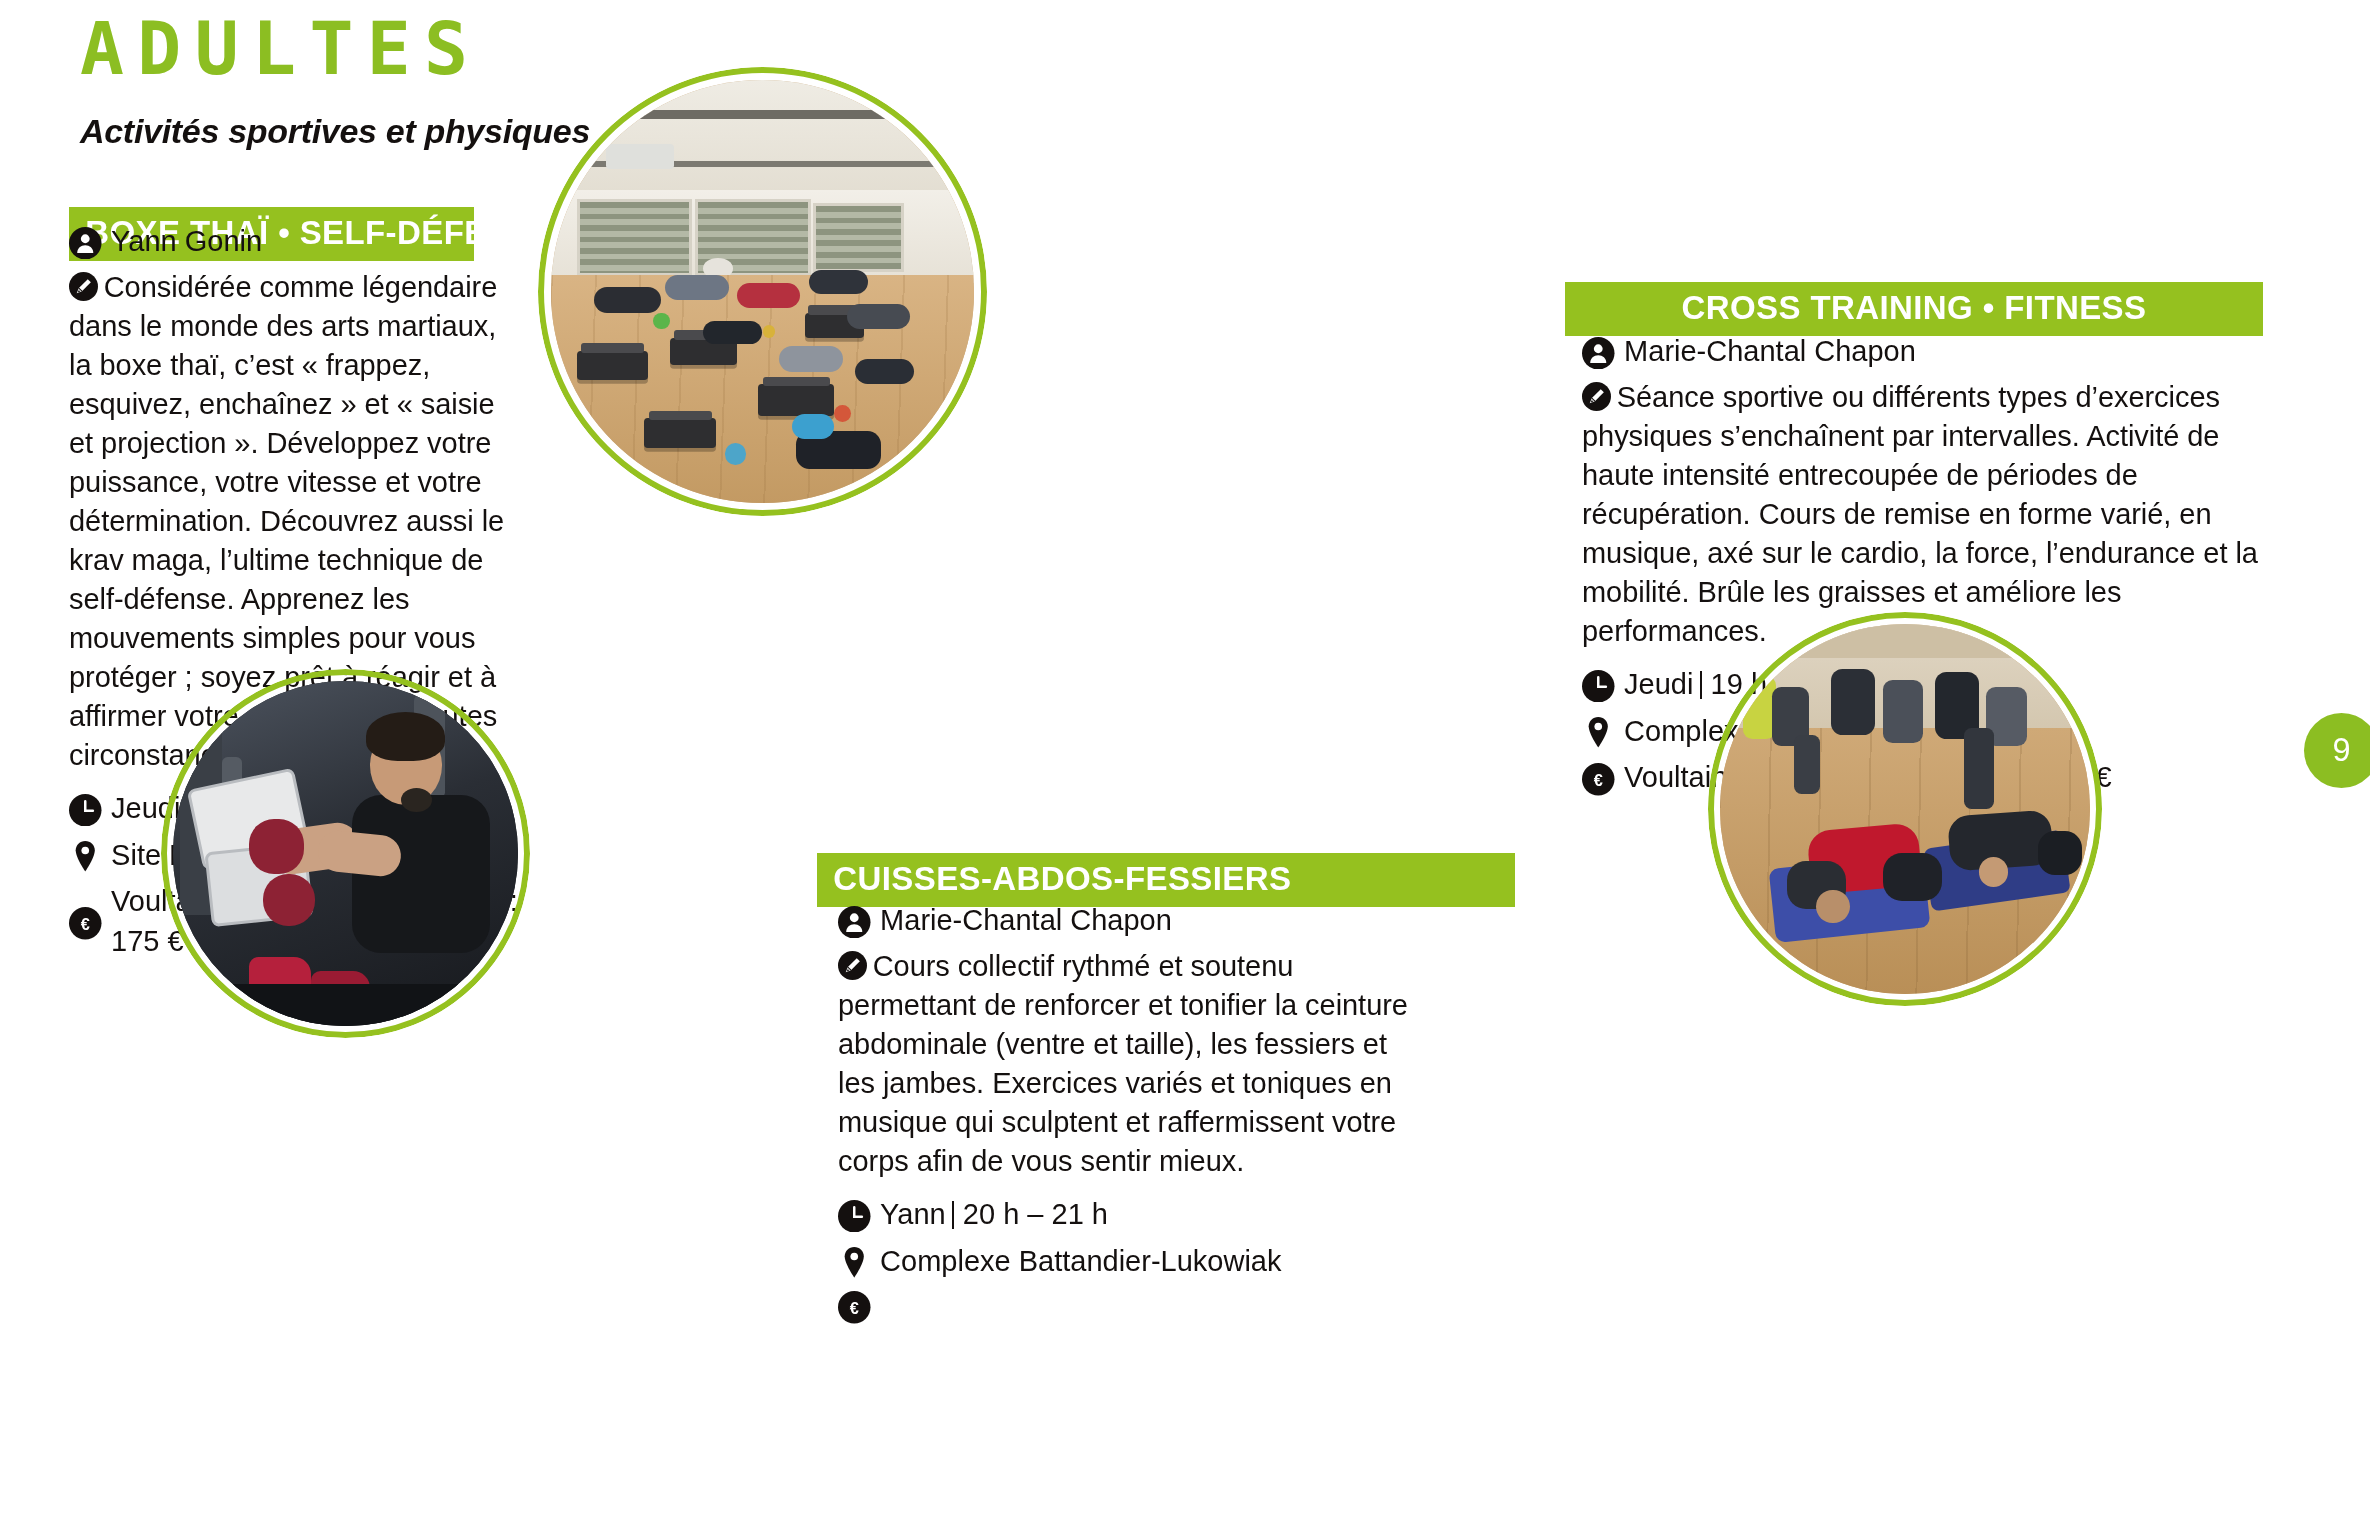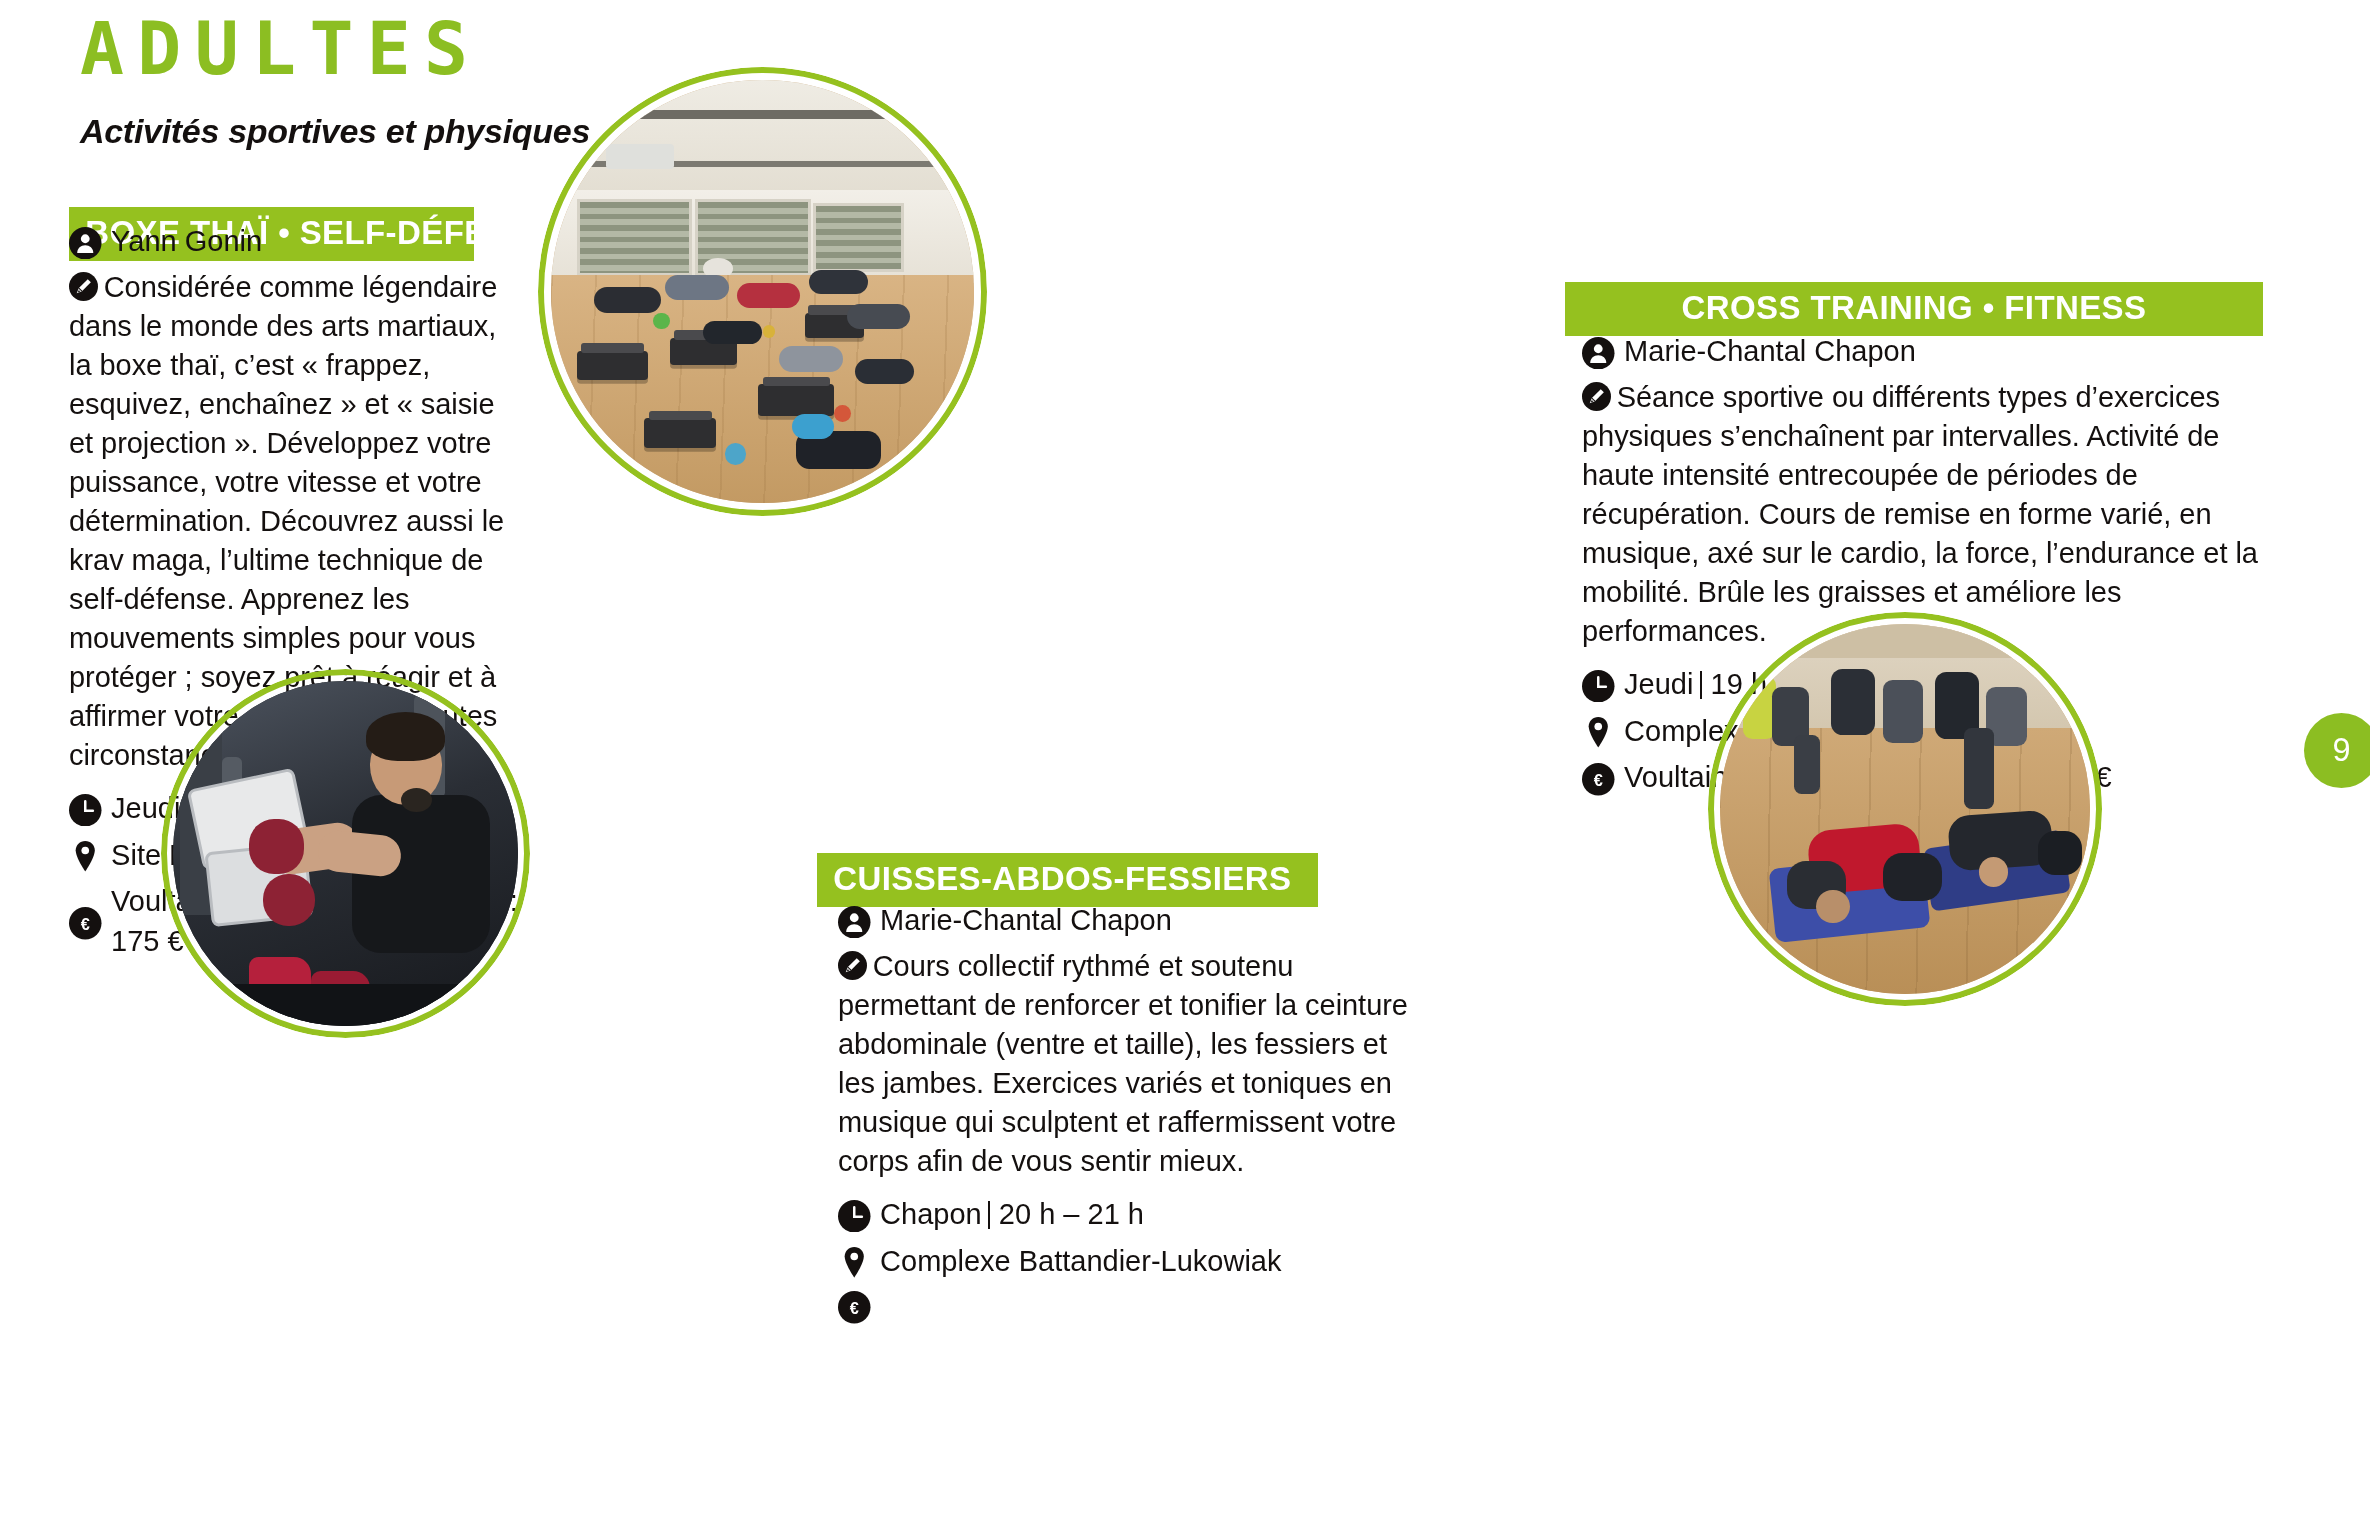--- a/index.html
+++ b/index.html
@@ -335,21 +335,21 @@
         <div style="position:absolute;left:66%;top:31%;width:9%;height:7%;background:#2a2520;border-radius:50%;"></div>
         <div class="box-shoe" style="left:22%; top:80%; width:18%; height:11%;"></div>
         <div class="box-shoe" style="left:40%; top:84%; width:17%; height:10%; background:#9a1b33;"></div>
         <div style="position:absolute;left:0;top:88%;width:100%;height:12%;background:#111316;"></div>
       </div>
     </div>
     <div class="ring"></div>
     <div class="ring2" style="inset:-3.8px;"></div>
   </div>
 
-  <div class="section-bar" style="left:817px; top:853px; width:501px;">CUISSES-ABDOS-FESSIERS</div>
+  <div class="section-bar" style="left:817px; top:853px; width:698px;">CUISSES-ABDOS-FESSIERS</div>
 
   <div class="col" style="left:838px; top:901px; width:593px;">
 
     <div class="line">
       <span class="icon">
         <svg viewBox="0 0 34 34">
             <circle cx="17" cy="17" r="17" fill="#14100f"></circle>
         <circle cx="17" cy="12.3" r="4.6" fill="#fff"></circle>
         <path d="M8.6 27.2c0-4.8 3.8-8 8.4-8s8.4 3.2 8.4 8z" fill="#fff"></path>
           </svg>
@@ -368,21 +368,21 @@
       </span><span>Cours collectif rythmé et soutenu permettant de  renforcer et  tonifier la ceinture abdominale (ventre et taille), les fessiers et les jambes. Exercices variés et toniques en musique qui sculptent et raffermissent votre corps afin de vous sentir mieux.</span>
     </div>
 
     <div class="line" style="margin-top:13.4px;">
       <span class="icon">
         <svg viewBox="0 0 34 34">
             <circle cx="17" cy="17" r="17" fill="#14100f"></circle>
         <path d="M17 7.5v10h8" stroke="#fff" stroke-width="2.6" fill="none" stroke-linecap="round"></path>
           </svg>
       </span>
-      <span class="meta-line"><b>Chapon</b><span class="sep"></span><span>20 h – 21 h</span></span>
+      <span class="meta-line"><b>Yann</b><span class="sep"></span><span>20 h – 21 h</span></span>
     </div>
 
     <div class="line">
       <span class="icon">
         <svg viewBox="0 0 34 34">
             <path d="M17 1c-5.6 0-10 4.3-10 9.8C7 18.8 17 33 17 33s10-14.2 10-22.2C27 5.3 22.6 1 17 1z" fill="#14100f"></path>
         <circle cx="17" cy="11" r="4" fill="#fff"></circle>
           </svg>
       </span>
       <span class="meta-line">Complexe Battandier-Lukowiak</span>

